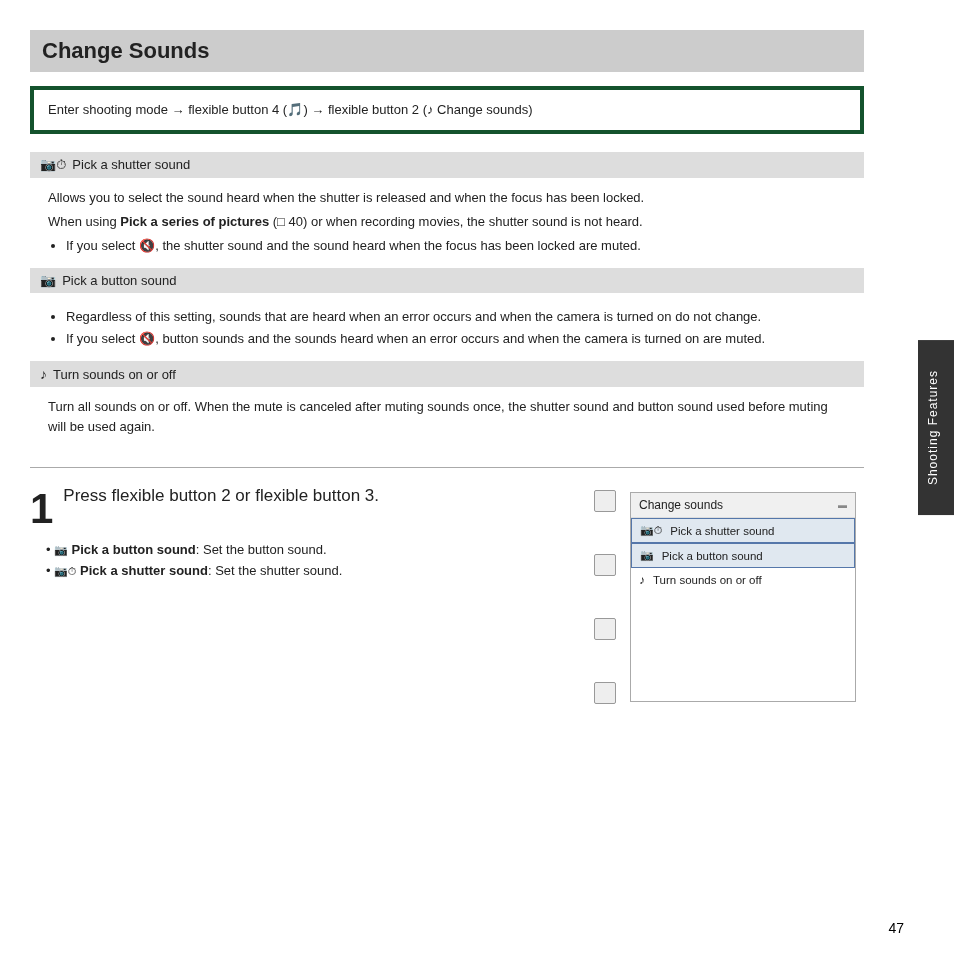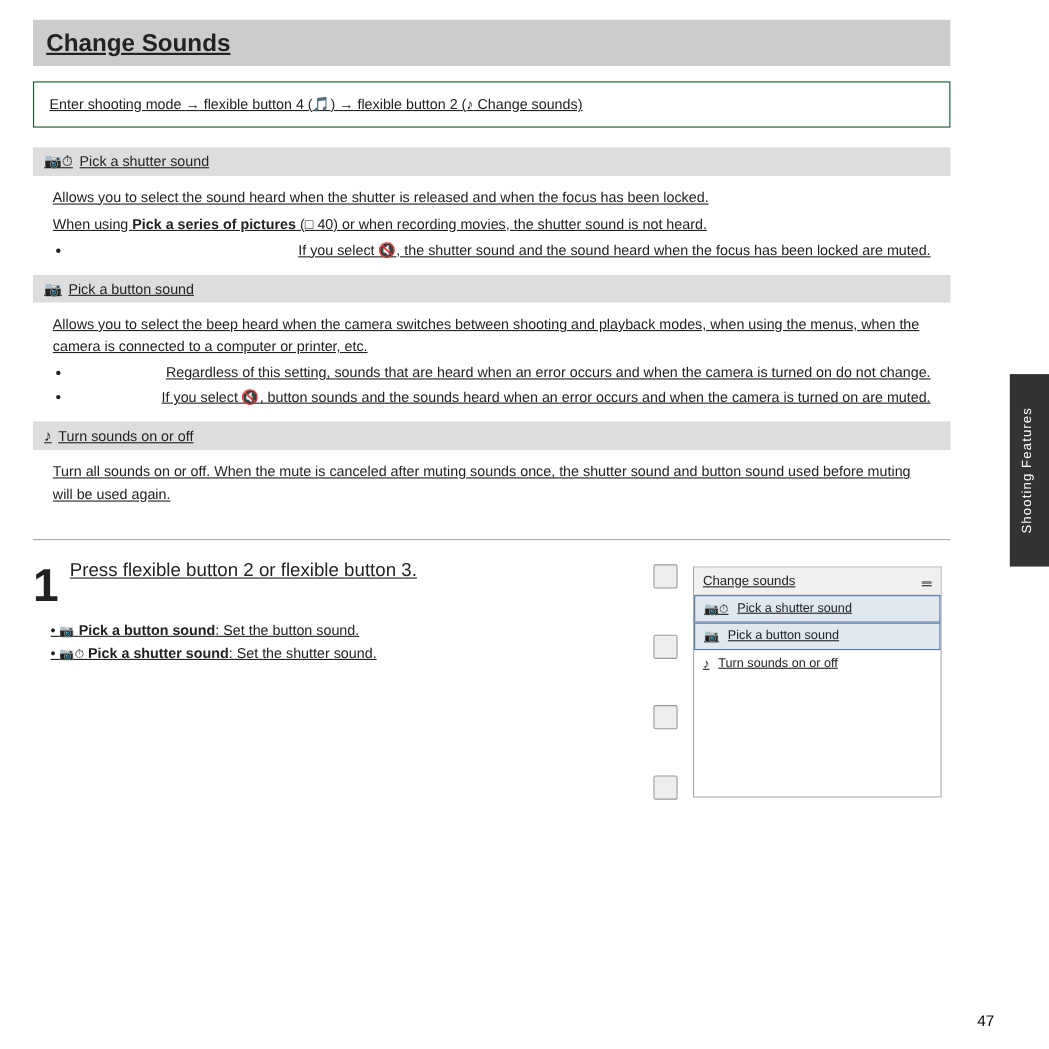--- a/index.html
+++ b/index.html
@@ -7,41 +7,40 @@
       width: 954px;
       height: 954px;
       background: #fff;
       font-family: Arial, sans-serif;
       font-size: 13.5px;
       color: #222;
       overflow: hidden;
       position: relative;
     }
     .main-content {
-      margin: 0 30px 0 30px;
+      margin: 12px 30px 0 30px;
       padding-top: 18px;
       padding-right: 60px;
-      text-decoration: underline;
     }
     .title-bar {
       background: #ccc;
       padding: 8px 12px;
       margin-bottom: 14px;
     }
     .title-bar h1 {
       font-size: 22px;
       font-weight: bold;
     }
     .description {
       font-size: 13.5px;
       line-height: 1.5;
       margin-bottom: 14px;
     }
     .nav-box {
-      border: 1px solid #14532d;
+      border: 4px solid #14532d;
       padding: 10px 14px;
       font-size: 13px;
       margin-bottom: 18px;
       line-height: 1.5;
     }
     .section-header {
       background: #ddd;
       padding: 5px 10px;
       font-size: 13px;
       display: flex;
@@ -53,21 +52,20 @@
       padding: 4px 18px 10px 18px;
       font-size: 13px;
       line-height: 1.55;
     }
     .section-content ul {
       margin-left: 18px;
       margin-top: 4px;
     }
     .section-content ul li {
       margin-bottom: 2px;
-      text-align: right;
     }
     .step-section {
       display: flex;
       margin-top: 20px;
       border-top: 1px solid #aaa;
       padding-top: 16px;
       gap: 20px;
     }
     .step-left {
       flex: 1;
@@ -210,21 +208,20 @@
     <ul>
       <li>If you select <strong>🔇</strong>, the shutter sound and the sound heard when the focus has been locked are muted.</li>
     </ul>
   </div>
 
   <div class="section-header">
     <span style="font-size:13px;">📷</span>
     <span>Pick a button sound</span>
   </div>
   <div class="section-content">
-    <p>Allows you to select the beep heard when the camera switches between shooting and playback modes, when using the menus, when the camera is connected to a computer or printer, etc.</p>
     <ul>
       <li>Regardless of this setting, sounds that are heard when an error occurs and when the camera is turned on do not change.</li>
       <li>If you select <strong>🔇</strong>, button sounds and the sounds heard when an error occurs and when the camera is turned on are muted.</li>
     </ul>
   </div>
 
   <div class="section-header">
     <span style="font-size:14px;">♪</span>
     <span>Turn sounds on or off</span>
   </div>

